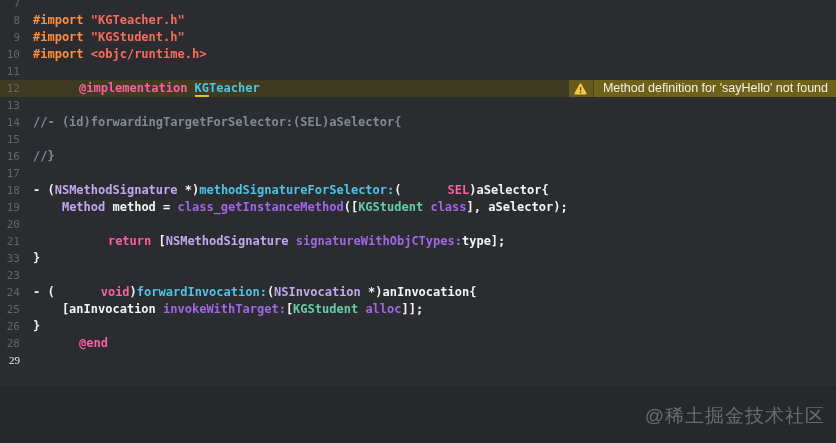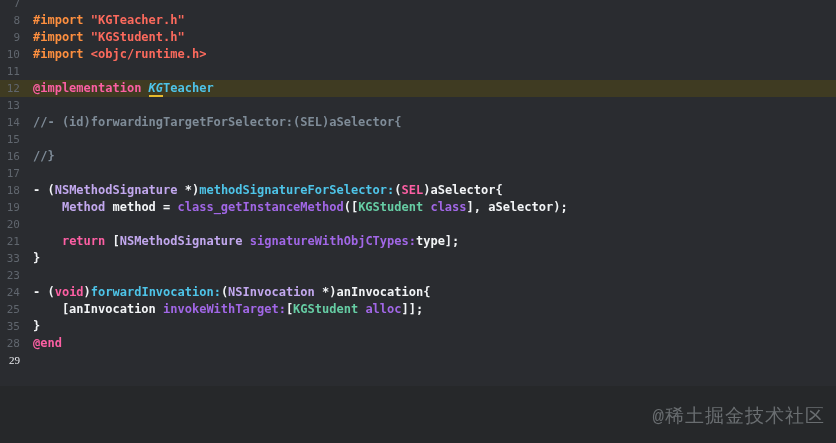--- a/index.html
+++ b/index.html
@@ -33,29 +33,29 @@
     color: var(--c-gutter, #60666e);
     user-select: none;
   }
   .num.current { color: var(--c-gutter-current, #e9ebee); font-family: Liberation Serif, serif; }
   .code {
     font-size: 12px;
     font-weight: bold;
     color: var(--c-pln, #f2f4f6);
   }
   .tk-pln  { color: var(--c-pln,  #f2f4f6); }
-  .tk-kw   { color: var(--c-kw,   #fc5fa3); }
+  .tk-kw   { color: var(--c-kw,   #fc5fa3); margin-left: 46px; }
   .tk-pp   { color: var(--c-pp,   #fd8f3f); }
   .tk-str  { color: var(--c-str,  #fc6a5d); }
   .tk-cmt  { color: var(--c-cmt,  #7f8c98); }
   .tk-cyan { color: var(--c-cyan, #4ec4e8); }
   .tk-cls  { color: var(--c-cls,  #c2a8ee); }
   .tk-fn   { color: var(--c-fn,   #a167e6); }
   .tk-proj { color: var(--c-proj, #66cda4); }
-  .u { border-bottom: 2px solid var(--c-warn-underline, #e7ba2c); font-style: italic; }
+  .u { border-bottom: 2px solid var(--c-warn-underline, #e7ba2c); }
   .badge {
     margin-left: auto;
     display: flex;
     align-items: stretch;
     height: 17px;
     overflow: hidden;
   }
   .badge-icon {
     display: flex;
     align-items: center;
@@ -77,50 +77,54 @@
   .below {
     position: absolute;
     left: 0; right: 0;
     top: 386px; bottom: 0;
     background: var(--c-empty-bg, #26282a);
   }
   .watermark {
     position: absolute;
     right: 11px;
     bottom: 14px;
-    font-family: Liberation Mono, monospace;
+    font-family: Liberation Sans, sans-serif;
     font-size: 19px;
     color: var(--c-watermark, #696d70);
     letter-spacing: 1px;
     user-select: none;
   }
 </style>
 </head>
 <body>
 
 <div class="screen">
   <div class="code-area" id="lines">
       <div class="row"><span class="num">7</span><span class="code"></span></div>
       <div class="row"><span class="num">8</span><span class="code"><span class="tk-pp">#import </span><span class="tk-str">"KGTeacher.h"</span></span></div>
       <div class="row"><span class="num">9</span><span class="code"><span class="tk-pp">#import </span><span class="tk-str">"KGStudent.h"</span></span></div>
       <div class="row"><span class="num">10</span><span class="code"><span class="tk-pp">#import </span><span class="tk-str">&lt;objc/runtime.h&gt;</span></span></div>
       <div class="row"><span class="num">11</span><span class="code"></span></div>
-      <div class="row warn-row"><span class="num">12</span><span class="code"><span class="tk-kw">@implementation </span><span class="tk-cyan u">KG</span><span class="tk-cyan">Teacher</span></span></div>
+      <div class="row warn-row"><span class="num">12</span><span class="code"><span class="tk-kw">@implementation </span><span class="tk-cyan u">KG</span><span class="tk-cyan">Teacher</span></span><div class="badge"><span class="badge-icon"><svg width="13" height="12" viewBox="0 0 14 13">
+              <path d="M6.2 0.9 a1 1 0 0 1 1.6 0 L13.4 10.8 a1 1 0 0 1 -0.8 1.6 L1.4 12.4 a1 1 0 0 1 -0.8 -1.6 Z" fill="#f6c944"></path>
+              <rect x="6.3" y="4.2" width="1.5" height="4.2" rx="0.7" fill="#5c511a"></rect>
+              <circle cx="7.05" cy="10.2" r="0.95" fill="#5c511a"></circle>
+            </svg></span><span class="badge-msg">Method definition for 'sayHello' not found</span></div></div>
       <div class="row"><span class="num">13</span><span class="code"></span></div>
       <div class="row"><span class="num">14</span><span class="code"><span class="tk-cmt">//- (id)forwardingTargetForSelector:(SEL)aSelector{</span></span></div>
       <div class="row"><span class="num">15</span></div>
       <div class="row"><span class="num">16</span><span class="code"><span class="tk-cmt">//}</span></span></div>
       <div class="row"><span class="num">17</span><span class="code"></span></div>
       <div class="row"><span class="num">18</span><span class="code"><span class="tk-pln">- (</span><span class="tk-cls">NSMethodSignature</span><span class="tk-pln"> *)</span><span class="tk-cyan">methodSignatureForSelector:</span><span class="tk-pln">(</span><span class="tk-kw">SEL</span><span class="tk-pln">)aSelector{</span></span></div>
       <div class="row"><span class="num">19</span><span class="code"><span class="tk-pln">    </span><span class="tk-cls">Method</span><span class="tk-pln"> method = </span><span class="tk-fn">class_getInstanceMethod</span><span class="tk-pln">([</span><span class="tk-proj">KGStudent</span><span class="tk-pln"> </span><span class="tk-fn">class</span><span class="tk-pln">], aSelector);</span></span></div>
       <div class="row"><span class="num">20</span></div>
       <div class="row"><span class="num">21</span><span class="code"><span class="tk-pln">    </span><span class="tk-kw">return</span><span class="tk-pln"> [</span><span class="tk-cls">NSMethodSignature</span><span class="tk-pln"> </span><span class="tk-fn">signatureWithObjCTypes:</span><span class="tk-pln">type];</span></span></div>
       <div class="row"><span class="num">33</span><span class="code"><span class="tk-pln">}</span></span></div>
       <div class="row"><span class="num">23</span><span class="code"></span></div>
       <div class="row"><span class="num">24</span><span class="code"><span class="tk-pln">- (</span><span class="tk-kw">void</span><span class="tk-pln">)</span><span class="tk-cyan">forwardInvocation:</span><span class="tk-pln">(</span><span class="tk-cls">NSInvocation</span><span class="tk-pln"> *)anInvocation{</span></span></div>
       <div class="row"><span class="num">25</span><span class="code"><span class="tk-pln">    [anInvocation </span><span class="tk-fn">invokeWithTarget:</span><span class="tk-pln">[</span><span class="tk-proj">KGStudent</span><span class="tk-pln"> </span><span class="tk-fn">alloc</span><span class="tk-pln">]];</span></span></div>
-      <div class="row"><span class="num">35</span><span class="code"><span class="tk-pln">}</span></span></div>
+      <div class="row"><span class="num">26</span><span class="code"><span class="tk-pln">}</span></span></div>
       <div class="row"><span class="num">28</span><span class="code"><span class="tk-kw">@end</span></span></div>
       <div class="row"><span class="num current">29</span><span class="code"></span></div>
     </div>
   <div class="below"></div>
   <div class="watermark">@稀土掘金技术社区</div>
 </div>
 
 </body></html>

